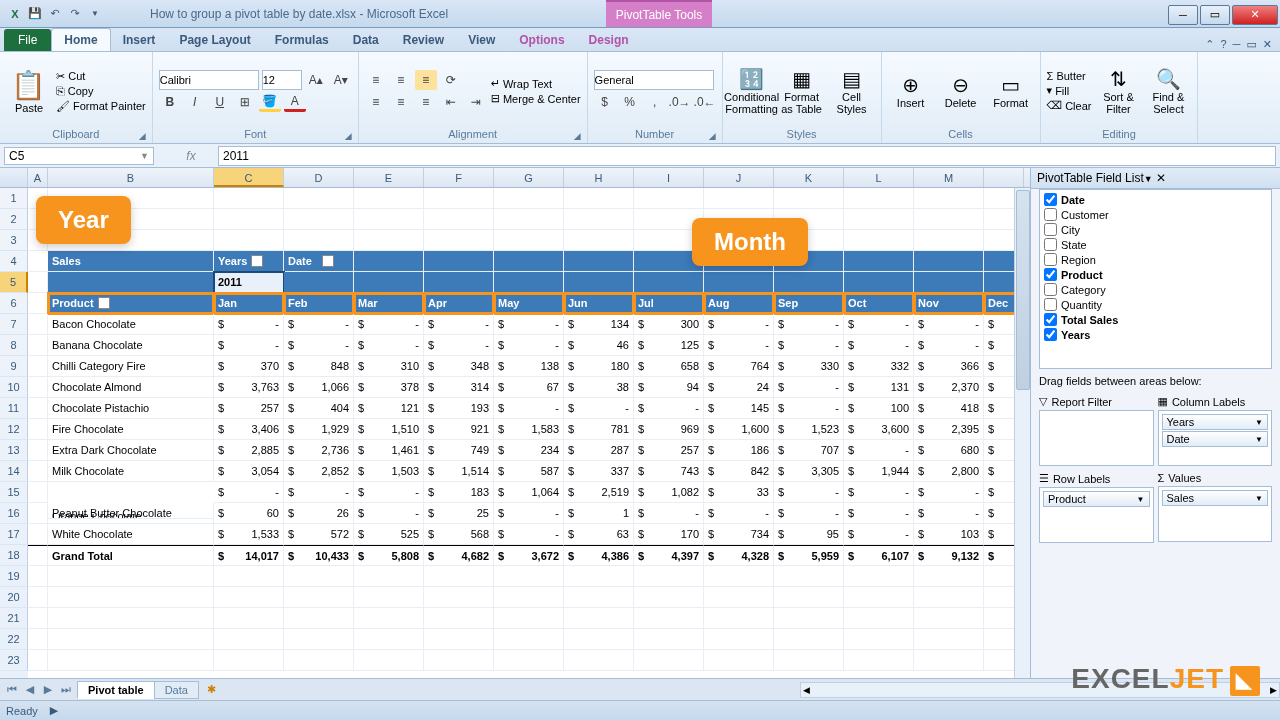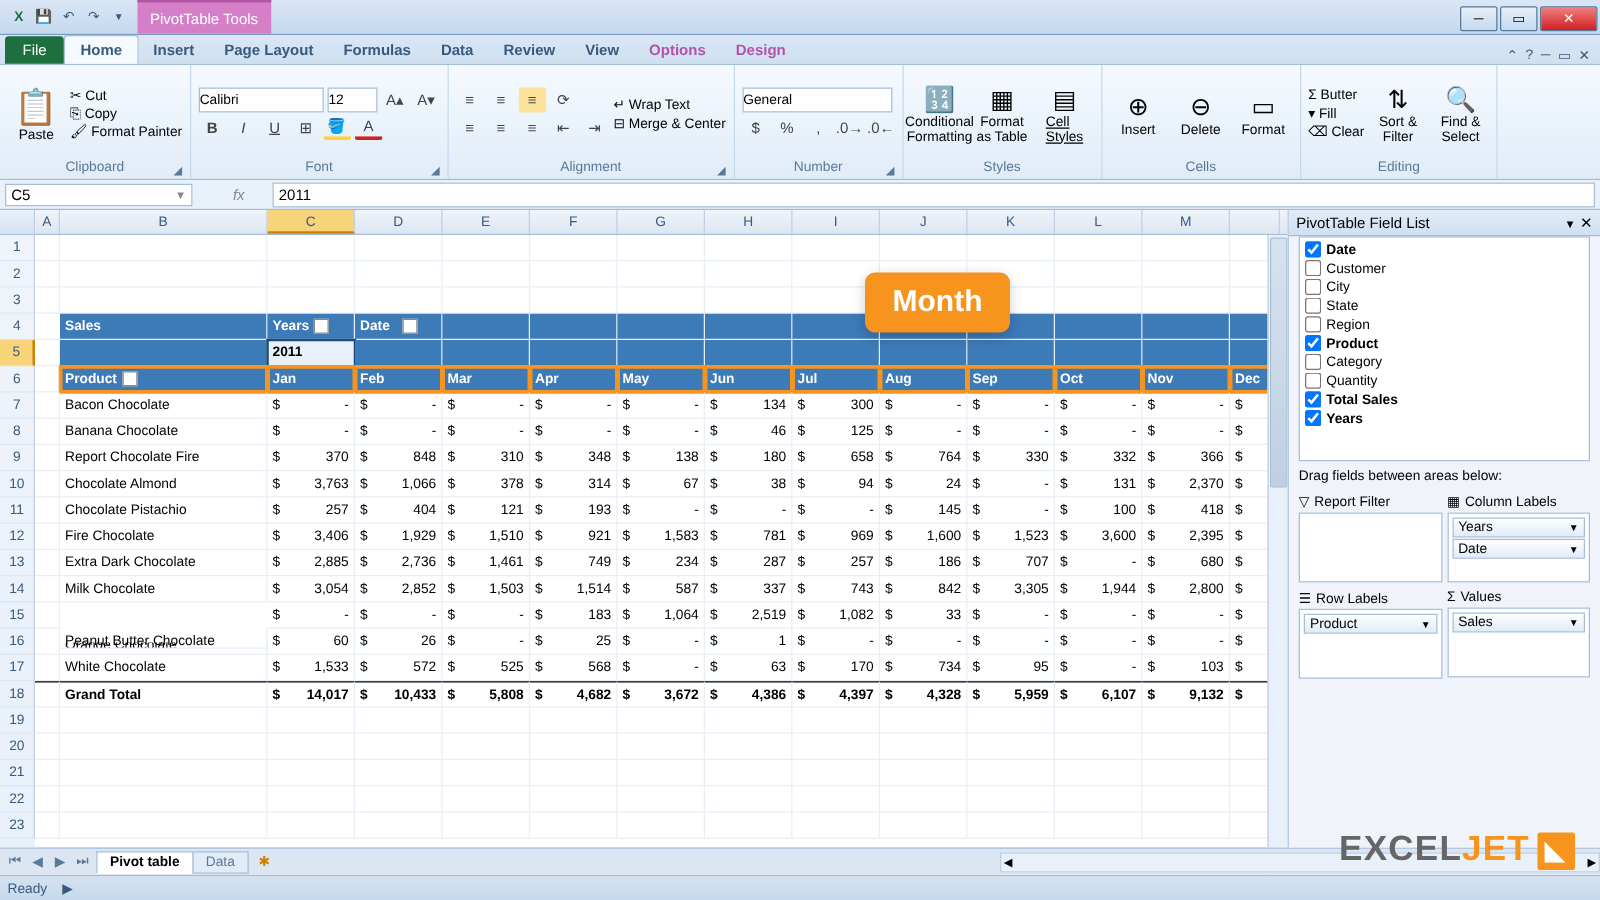--- a/index.html
+++ b/index.html
@@ -72,21 +72,21 @@
 .gt { font-weight:bold; border-top:1px solid #000;}
 
 
 .callout { position:absolute; background:#f7941d; color:#fff; font-size:24px; font-weight:bold; padding:10px 22px; border-radius:8px; box-shadow:0 3px 10px rgba(0,0,0,0.2);}
 .callout.year { top:8px; left:8px; }
 .callout.month { top:30px; left:664px; }
 .arrow { position:absolute; top:42px; left:96px; width:0; height:0; }
 .hl-orange { outline:3px solid #f7941d; outline-offset:-2px;}
 
 
-.fieldlist .hdr { background:linear-gradient(#e1ecf7,#cfe0f1); padding:3px 6px; border-bottom:1px solid #a6bdd8; display:flex; justify-content:space-between; font-size:12px;}
+.fieldlist .hdr { background:linear-gradient(#e1ecf7,#cfe0f1); padding:3px 6px; border-bottom:1px solid #a6bdd8; display:flex; font-size:12px;}
 .fieldlist .sub { padding:6px 8px; display:flex; justify-content:space-between; align-items:center;}
 .fieldlist .fields { border:1px solid #a6bdd8; background:#fff; margin:0 8px; height:180px; overflow-y:auto; padding:2px;}
 .fieldlist .fld { display:flex; align-items:center; gap:4px; padding:1px 2px;}
 .fieldlist .fld input { margin:0;}
 .fieldlist .fld.bold { font-weight:bold;}
 .fieldlist .drag { padding:6px 8px;}
 .fieldlist .areas { display:grid; grid-template-columns:1fr 1fr; grid-template-rows:auto auto; gap:4px; padding:0 8px 8px;}
 .fieldlist .area { }
 .fieldlist .area .atitle { font-size:11px; padding:2px 0; display:flex; align-items:center; gap:4px;}
 .fieldlist .area .abox { border:1px solid #a6bdd8; background:#fff; height:56px; padding:2px;}
@@ -117,20 +117,21 @@
 <body>
 
 <div class="titlebar">
   <div class="qat">
     <span style="color:#1e6f3e;font-weight:bold;">X</span>
     <span>💾</span>
     <span>↶</span>
     <span>↷</span>
     <span style="font-size:8px;">▼</span>
   </div>
+  <div class="title">How to group a pivot table by date.xlsx - Microsoft Excel</div>
   <div class="ptt">PivotTable Tools</div>
   <div style="flex:1"></div>
   <div class="winbtns">
     <div>─</div>
     <div>▭</div>
     <div class="close">✕</div>
   </div>
 </div>
 
 <div class="ribbon-tabs">
@@ -262,21 +263,21 @@
           <span style="white-space:pre-line;text-align:center;">Conditional
 Formatting</span>
         </div>
       <div class="bigbtn">
           <span class="icon">▦</span>
           <span style="white-space:pre-line;text-align:center;">Format
 as Table</span>
         </div>
       <div class="bigbtn">
           <span class="icon">▤</span>
-          <span style="white-space:pre-line;text-align:left;text-decoration:underline;">Cell
+          <span style="white-space:pre-line;text-align:center;">Cell
 Styles</span>
         </div>
     </div>
     <div class="label">Styles</div>
   </div>
 
   <div class="group">
     <div class="body">
       <div class="bigbtn">
           <span class="icon">⊕</span>
@@ -379,20 +380,21 @@
           <div class="rh">17</div>
           <div class="rh">18</div>
           <div class="rh">19</div>
           <div class="rh">20</div>
           <div class="rh">21</div>
           <div class="rh">22</div>
           <div class="rh">23</div>
         </div>
       <div class="cells" id="cells">
 
+        <div class="callout year">Year</div>
         <svg class="arrow" width="120" height="80" style="position:absolute;top:30px;left:84px;">
           <defs>
               <marker id="ah" markerWidth="10" markerHeight="10" refX="6" refY="3" orient="auto">
                 <path d="M0,0 L0,6 L9,3 z" fill="#f7941d"></path>
               </marker>
             </defs>
           <path d="M20,10 Q60,40 100,66" stroke="#f7941d" stroke-width="14" fill="none" marker-end="url(#ah)"></path>
         </svg>
         <div class="callout month">Month</div>
         <div class="scrollbar-v">
@@ -593,21 +595,21 @@
               <span class="s">$</span>
               <span>-</span>
             </div>
             <div class="cell data" style="width: 40px;">
               <span class="s">$</span>
               <span></span>
             </div>
           </div>
           <div class="cellrow">
             <div class="cell" style="width: 20px;"></div>
-            <div class="cell" style="width: 166px;">Report Chocolate Fire</div>
+            <div class="cell" style="width: 166px;">Chilli Category Fire</div>
             <div class="cell data" style="width: 70px;">
               <span class="s">$</span>
               <span>370</span>
             </div>
             <div class="cell data" style="width: 70px;">
               <span class="s">$</span>
               <span>848</span>
             </div>
             <div class="cell data" style="width: 70px;">
               <span class="s">$</span>

